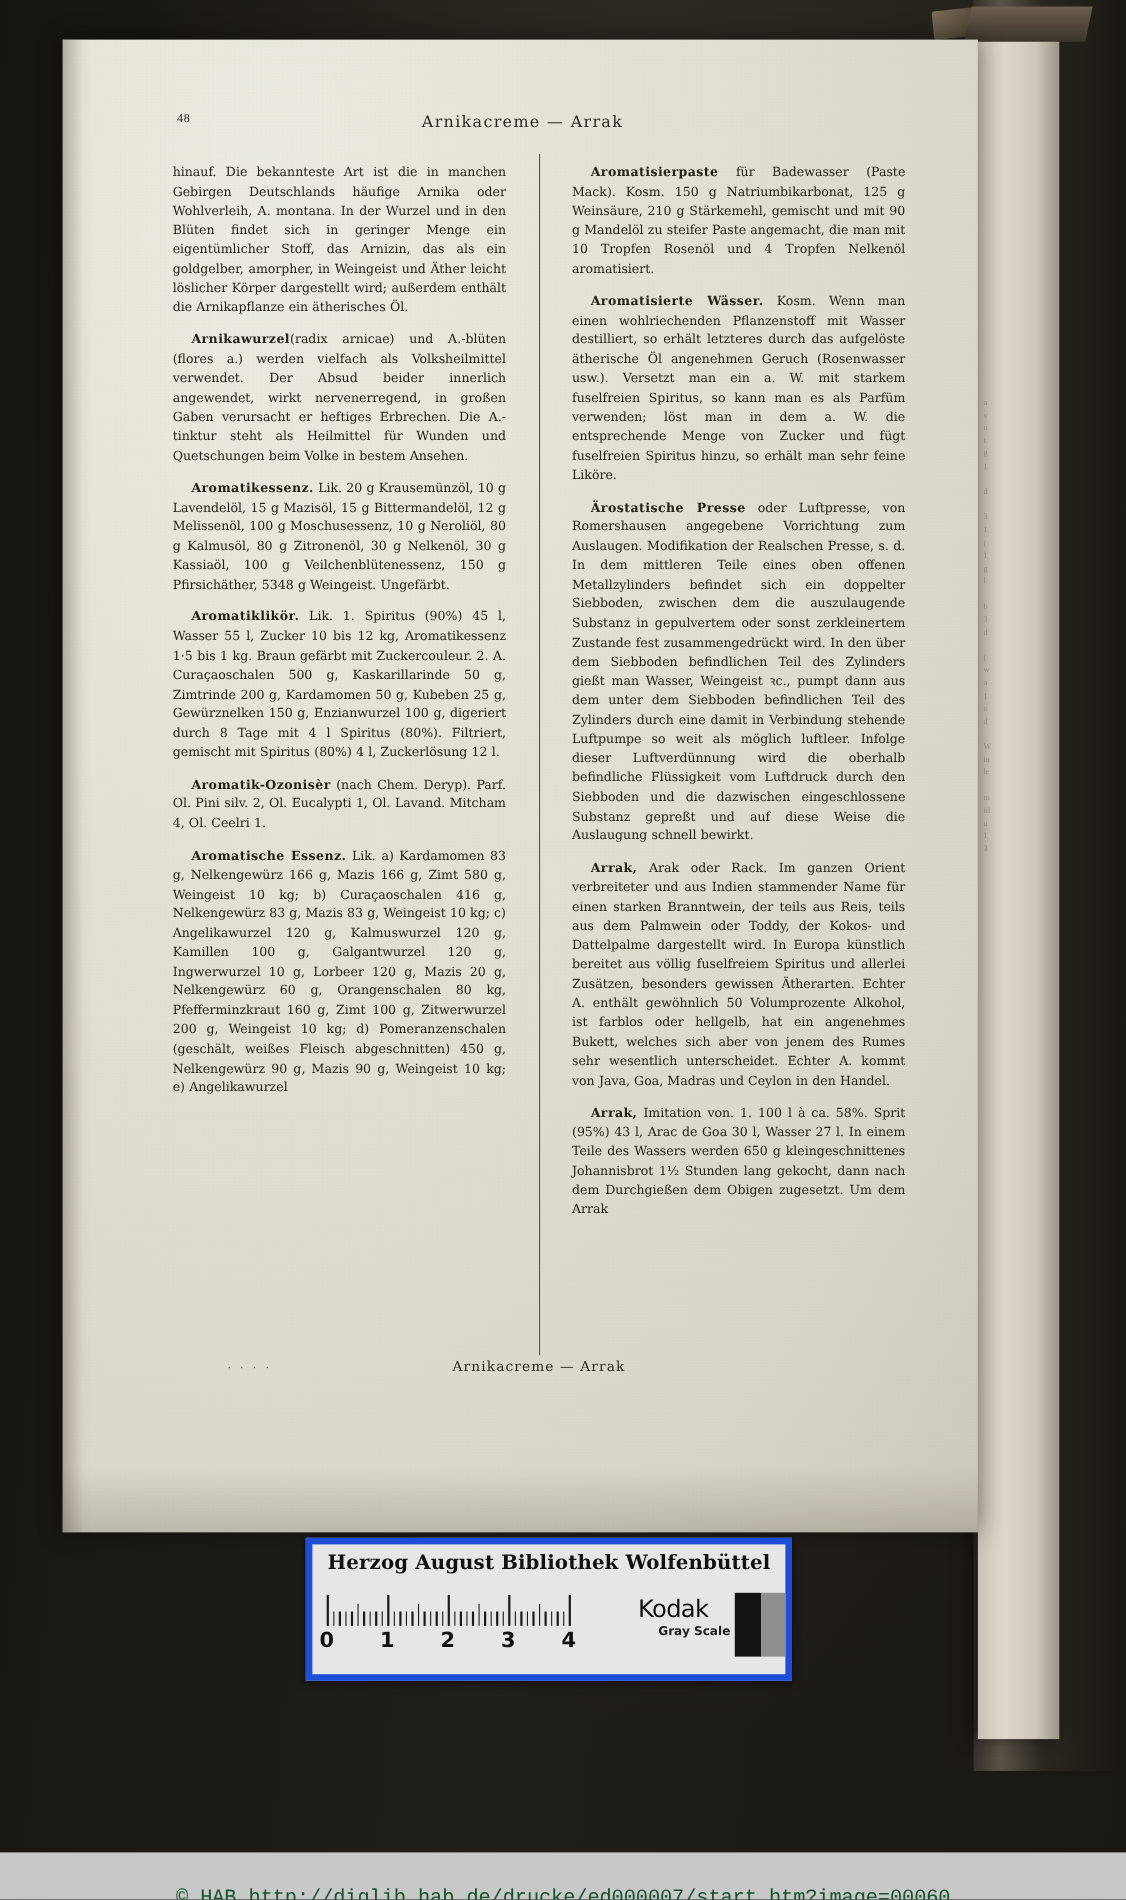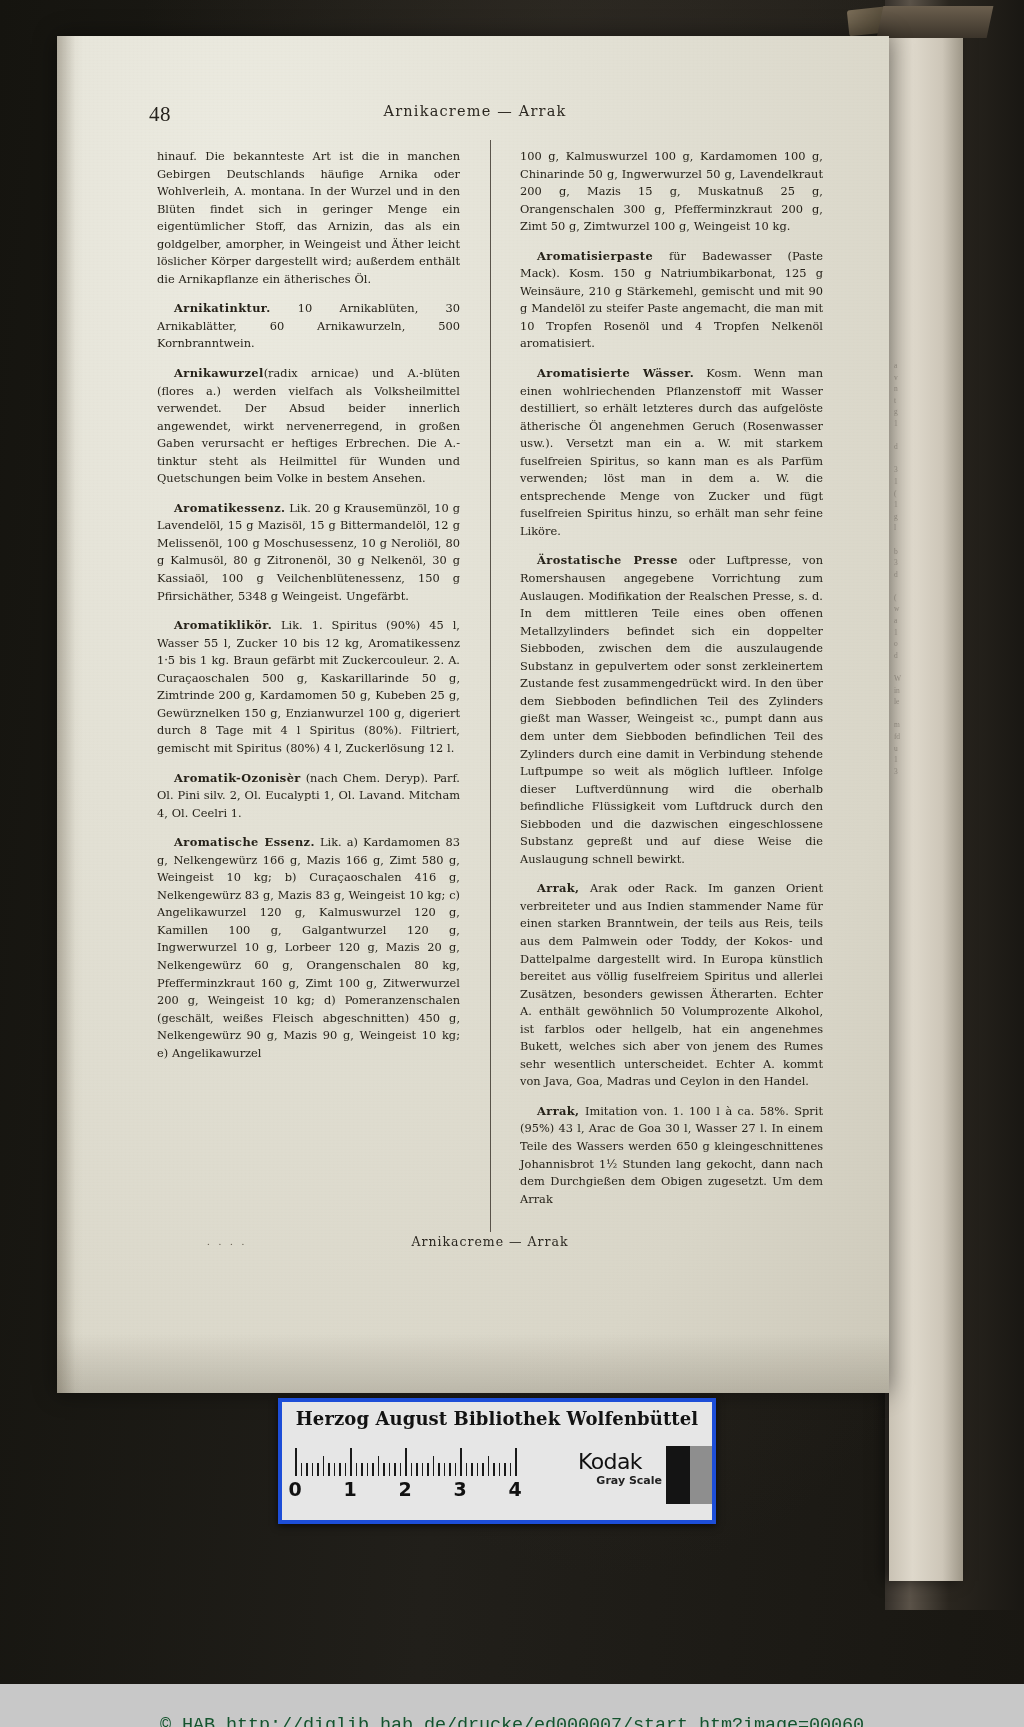--- a/index.html
+++ b/index.html
@@ -118,24 +118,24 @@
   
   .running-head {
     position: absolute;
     left: 88px;
     top: 66px;
     width: 660px;
     height: 22px;
   }
   .folio {
     position: absolute;
-    left: 4px;
+    left: 16px;
     top: 0;
     font-family: "Liberation Serif", serif;
-    font-size: 21px;
+    font-size: 11px;
     color: #26231d;
     letter-spacing: 0.5px;
   }
   .head-title {
     position: absolute;
     left: 0;
     top: 1px;
     width: 660px;
     text-align: center;
     font-family: "DejaVu Serif", serif;
@@ -210,21 +210,21 @@
   }
 
   
   .cal-card {
     position: absolute;
     left: 278px;
     top: 1398px;
     width: 430px;
     height: 118px;
     background: #e6e6e6;
-    border: 4px solid #1d4ed8;
+    border: 6px solid #1d4ed8;
     box-shadow: 0 2px 7px rgba(0,0,0,0.65);
   }
   .cal-title {
     position: absolute;
     left: 0; top: 6px;
     width: 430px;
     text-align: center;
     font-family: "DejaVu Serif", serif;
     font-weight: bold;
     font-size: 18px;
@@ -338,30 +338,28 @@
   <div class="running-head">
     <div class="folio">48</div>
     <div class="head-title">Arnikacreme — Arrak</div>
   </div>
 
   <div class="columns">
     <div class="col-rule"></div>
 
     <div class="col col-left">
       <p class="para"><span class="hw"></span><span>hinauf. Die bekannteste Art ist die in manchen Gebirgen Deutschlands häufige Arnika oder Wohlverleih, A. montana. In der Wurzel und in den Blüten findet sich in geringer Menge ein eigentümlicher Stoff, das Arnizin, das als ein goldgelber, amorpher, in Weingeist und Äther leicht löslicher Körper dargestellt wird; außerdem enthält die Arnikapflanze ein ätherisches Öl.</span></p>
-      <p class="para indent"><span class="hw">Arnikatinktur.</span><span> 10 Arnikablüten, 30 Arnikablätter, 60 Arnikawurzeln, 500 Kornbranntwein.</span></p>
       <p class="para indent"><span class="hw">Arnikawurzel</span><span>(radix arnicae) und A.-blüten (flores a.) werden vielfach als Volksheilmittel verwendet. Der Absud beider innerlich angewendet, wirkt nervenerregend, in großen Gaben verursacht er heftiges Erbrechen. Die A.-tinktur steht als Heilmittel für Wunden und Quetschungen beim Volke in bestem Ansehen.</span></p>
       <p class="para indent"><span class="hw">Aromatikessenz.</span><span> Lik. 20 g Krausemünzöl, 10 g Lavendelöl, 15 g Mazisöl, 15 g Bittermandelöl, 12 g Melissenöl, 100 g Moschusessenz, 10 g Neroliöl, 80 g Kalmusöl, 80 g Zitronenöl, 30 g Nelkenöl, 30 g Kassiaöl, 100 g Veilchenblütenessenz, 150 g Pfirsichäther, 5348 g Weingeist. Ungefärbt.</span></p>
       <p class="para indent"><span class="hw">Aromatiklikör.</span><span> Lik. 1. Spiritus (90%) 45 l, Wasser 55 l, Zucker 10 bis 12 kg, Aromatikessenz 1·5 bis 1 kg. Braun gefärbt mit Zuckercouleur. 2. A. Curaçaoschalen 500 g, Kaskarillarinde 50 g, Zimtrinde 200 g, Kardamomen 50 g, Kubeben 25 g, Gewürznelken 150 g, Enzianwurzel 100 g, digeriert durch 8 Tage mit 4 l Spiritus (80%). Filtriert, gemischt mit Spiritus (80%) 4 l, Zuckerlösung 12 l.</span></p>
       <p class="para indent"><span class="hw">Aromatik-Ozonisèr</span><span> (nach Chem. Deryp). Parf. Ol. Pini silv. 2, Ol. Eucalypti 1, Ol. Lavand. Mitcham 4, Ol. Ceelri 1.</span></p>
       <p class="para indent"><span class="hw">Aromatische Essenz.</span><span> Lik. a) Kardamomen 83 g, Nelkengewürz 166 g, Mazis 166 g, Zimt 580 g, Weingeist 10 kg; b) Curaçaoschalen 416 g, Nelkengewürz 83 g, Mazis 83 g, Weingeist 10 kg; c) Angelikawurzel 120 g, Kalmuswurzel 120 g, Kamillen 100 g, Galgantwurzel 120 g, Ingwerwurzel 10 g, Lorbeer 120 g, Mazis 20 g, Nelkengewürz 60 g, Orangenschalen 80 kg, Pfefferminzkraut 160 g, Zimt 100 g, Zitwerwurzel 200 g, Weingeist 10 kg; d) Pomeranzenschalen (geschält, weißes Fleisch abgeschnitten) 450 g, Nelkengewürz 90 g, Mazis 90 g, Weingeist 10 kg; e) Angelikawurzel</span></p>
     </div>
 
     <div class="col col-right">
-      <p class="para"><span class="hw"></span><span>100 g, Kalmuswurzel 100 g, Kardamomen 100 g, Chinarinde 50 g, Ingwerwurzel 50 g, Lavendelkraut 200 g, Mazis 15 g, Muskatnuß 25 g, Orangenschalen 300 g, Pfefferminzkraut 200 g, Zimt 50 g, Zimtwurzel 100 g, Weingeist 10 kg.</span></p>
       <p class="para indent"><span class="hw">Aromatisierpaste</span><span> für Badewasser (Paste Mack). Kosm. 150 g Natriumbikarbonat, 125 g Weinsäure, 210 g Stärkemehl, gemischt und mit 90 g Mandelöl zu steifer Paste angemacht, die man mit 10 Tropfen Rosenöl und 4 Tropfen Nelkenöl aromatisiert.</span></p>
       <p class="para indent"><span class="hw">Aromatisierte Wässer.</span><span> Kosm. Wenn man einen wohlriechenden Pflanzenstoff mit Wasser destilliert, so erhält letzteres durch das aufgelöste ätherische Öl angenehmen Geruch (Rosenwasser usw.). Versetzt man ein a. W. mit starkem fuselfreien Spiritus, so kann man es als Parfüm verwenden; löst man in dem a. W. die entsprechende Menge von Zucker und fügt fuselfreien Spiritus hinzu, so erhält man sehr feine Liköre.</span></p>
       <p class="para indent"><span class="hw">Ärostatische Presse</span><span> oder Luftpresse, von Romershausen angegebene Vorrichtung zum Auslaugen. Modifikation der Realschen Presse, s. d. In dem mittleren Teile eines oben offenen Metallzylinders befindet sich ein doppelter Siebboden, zwischen dem die auszulaugende Substanz in gepulvertem oder sonst zerkleinertem Zustande fest zusammengedrückt wird. In den über dem Siebboden befindlichen Teil des Zylinders gießt man Wasser, Weingeist ꝛc., pumpt dann aus dem unter dem Siebboden befindlichen Teil des Zylinders durch eine damit in Verbindung stehende Luftpumpe so weit als möglich luftleer. Infolge dieser Luftverdünnung wird die oberhalb befindliche Flüssigkeit vom Luftdruck durch den Siebboden und die dazwischen eingeschlossene Substanz gepreßt und auf diese Weise die Auslaugung schnell bewirkt.</span></p>
       <p class="para indent"><span class="hw">Arrak,</span><span> Arak oder Rack. Im ganzen Orient verbreiteter und aus Indien stammender Name für einen starken Branntwein, der teils aus Reis, teils aus dem Palmwein oder Toddy, der Kokos- und Dattelpalme dargestellt wird. In Europa künstlich bereitet aus völlig fuselfreiem Spiritus und allerlei Zusätzen, besonders gewissen Ätherarten. Echter A. enthält gewöhnlich 50 Volumprozente Alkohol, ist farblos oder hellgelb, hat ein angenehmes Bukett, welches sich aber von jenem des Rumes sehr wesentlich unterscheidet. Echter A. kommt von Java, Goa, Madras und Ceylon in den Handel.</span></p>
       <p class="para indent"><span class="hw">Arrak,</span><span> Imitation von. 1. 100 l à ca. 58%. Sprit (95%) 43 l, Arac de Goa 30 l, Wasser 27 l. In einem Teile des Wassers werden 650 g kleingeschnittenes Johannisbrot 1½ Stunden lang gekocht, dann nach dem Durchgießen dem Obigen zugesetzt. Um dem Arrak</span></p>
     </div>
   </div>
 
   <div class="footdots">. . . .</div>
   <div class="footline">Arnikacreme — Arrak</div>

